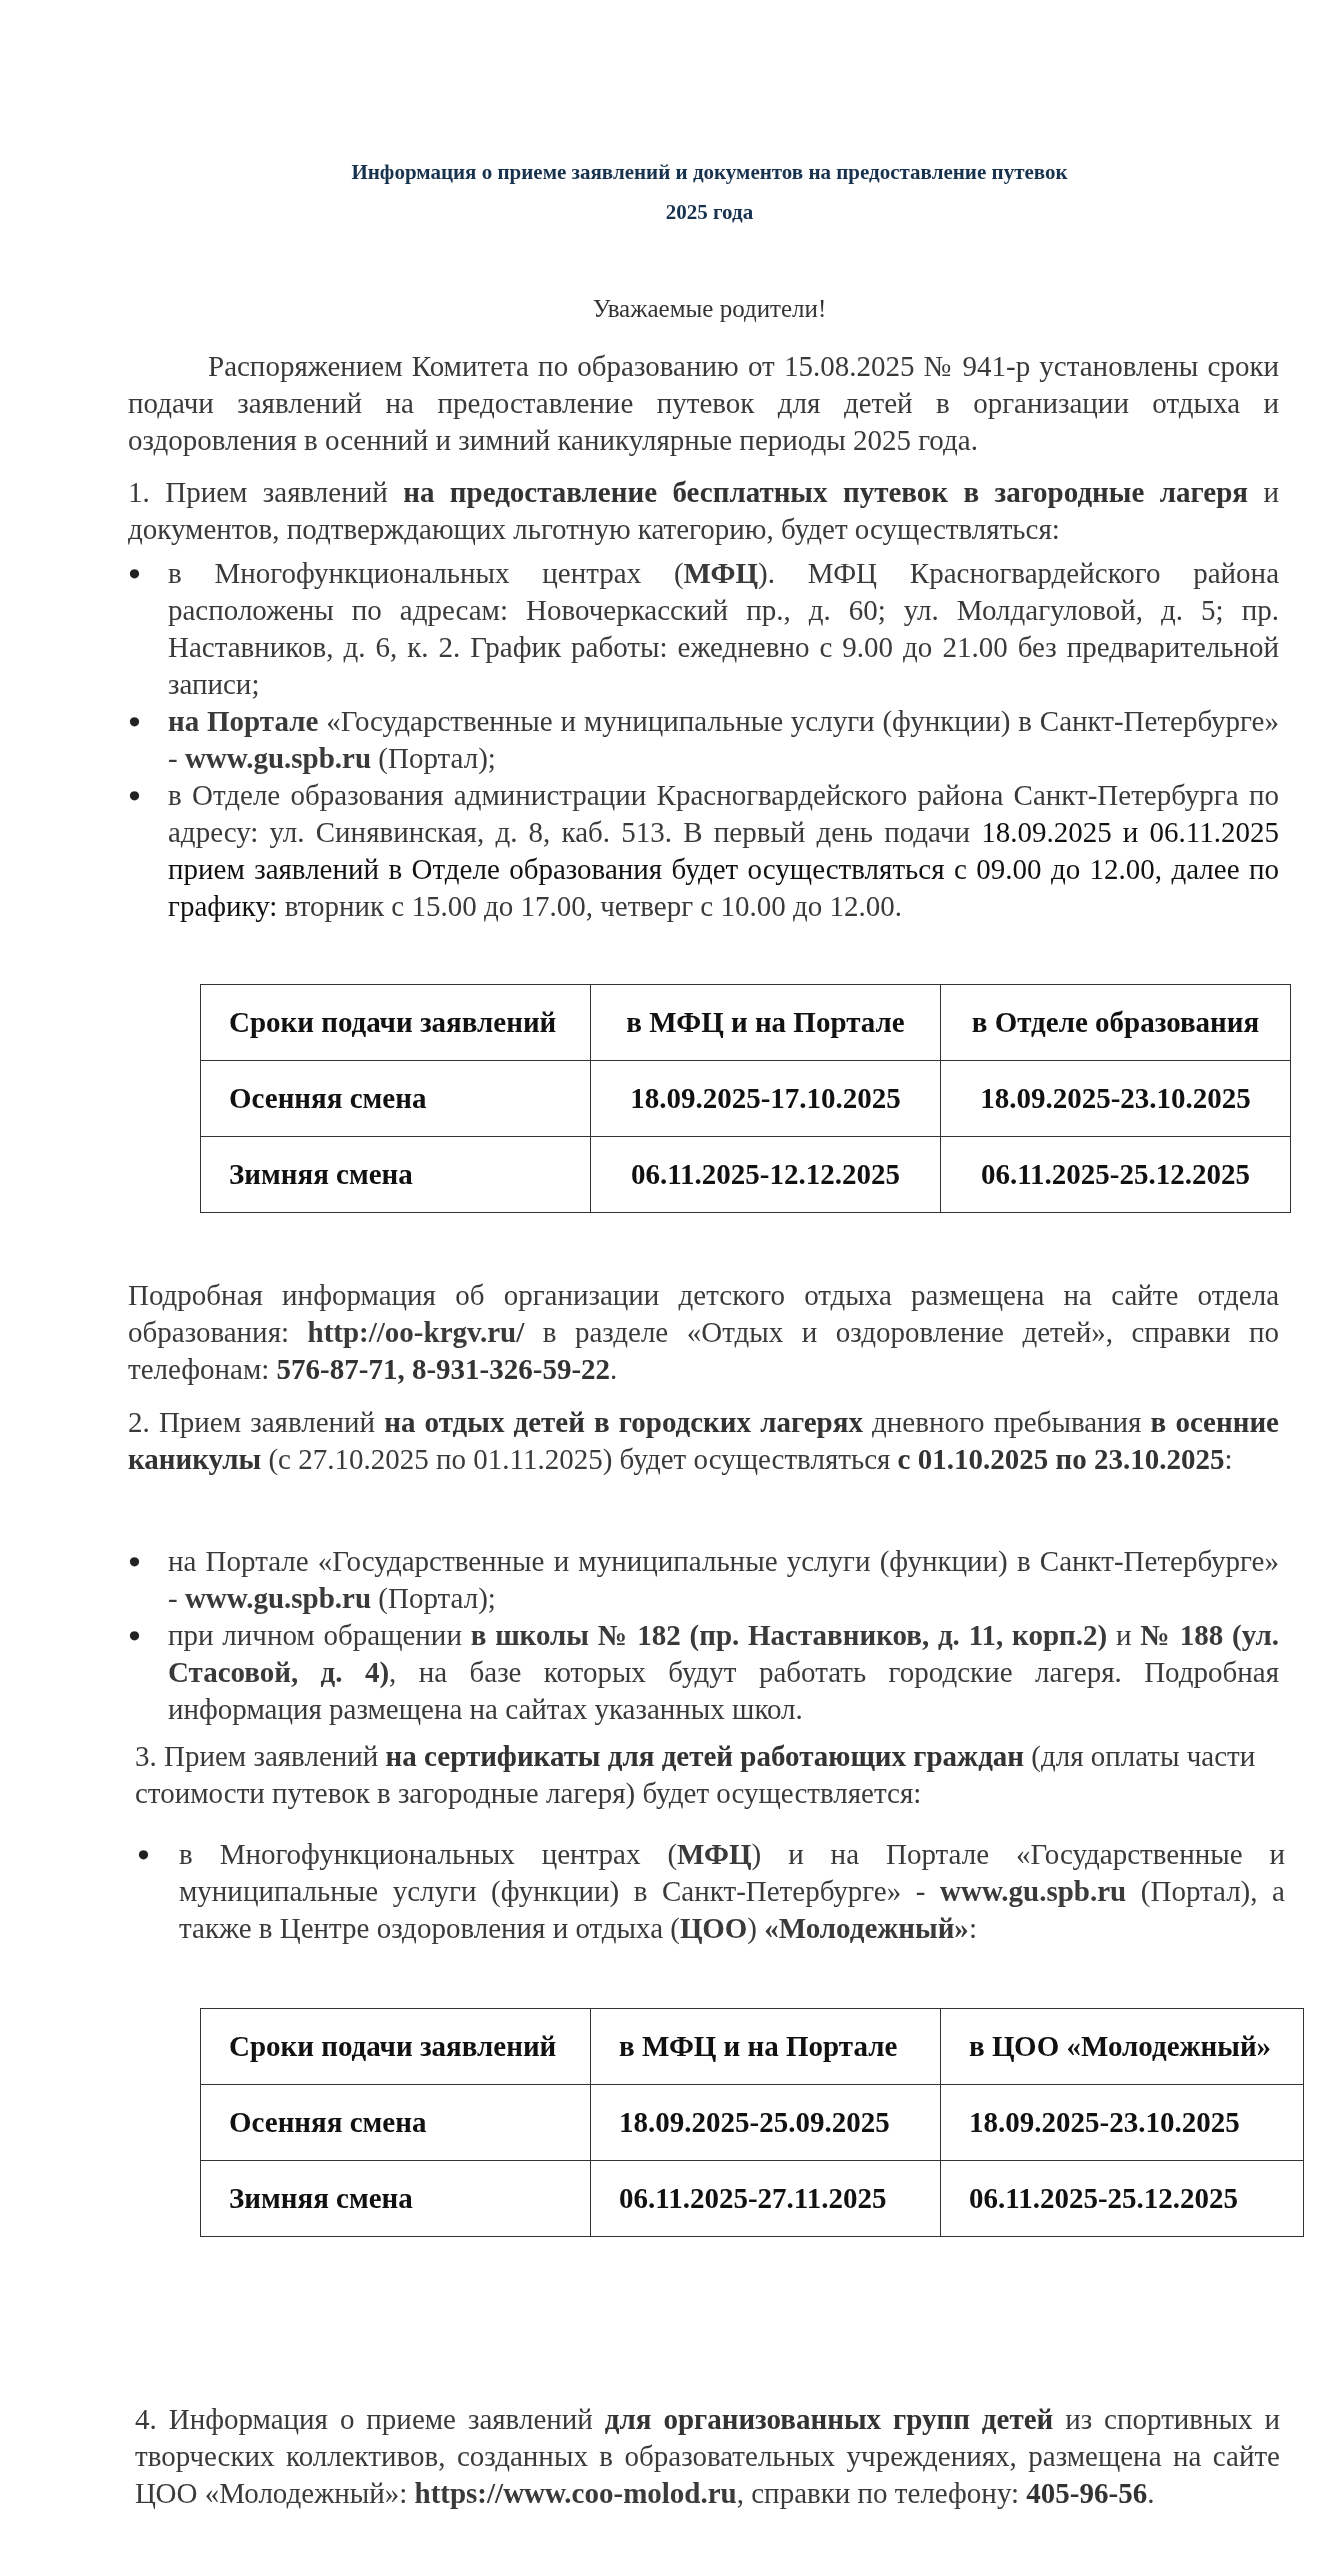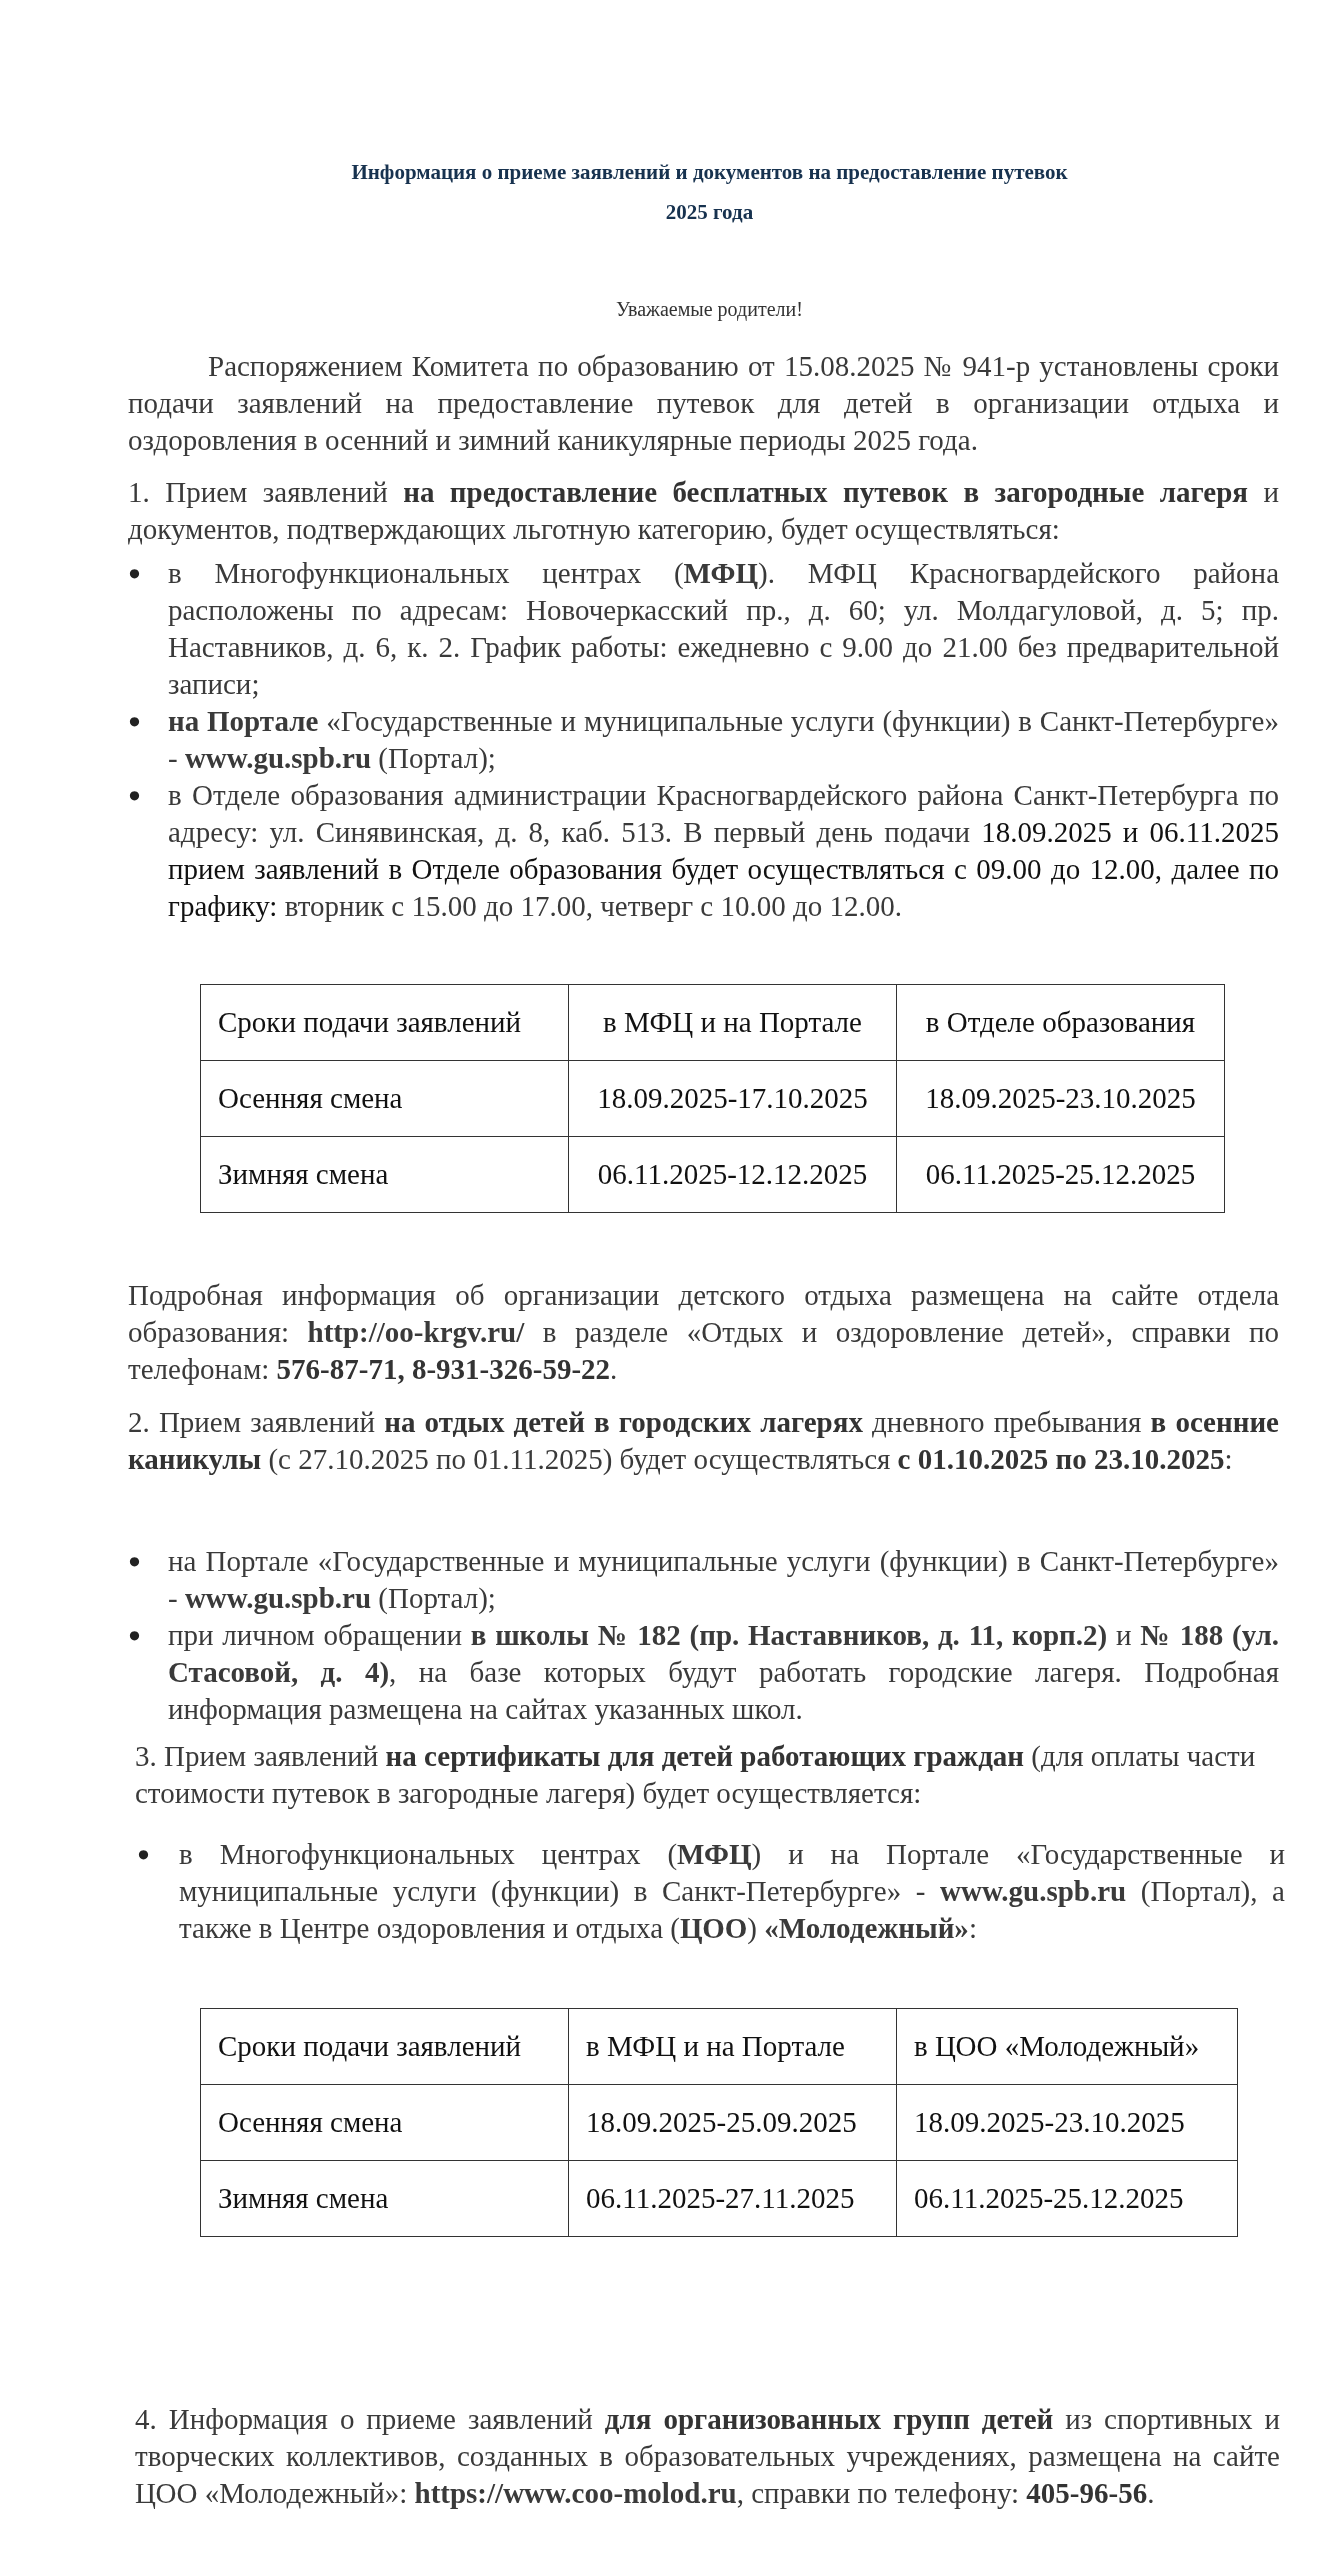--- a/index.html
+++ b/index.html
@@ -9,37 +9,37 @@
     color: #3a3a3a;
   }
   .page { position: absolute; left: 0; top: 0; width: 1333px; height: 2576px; }
   .title {
     position: absolute; left: 129px; width: 1161px; top: 152px;
     text-align: center; font-weight: bold; color: #17324f;
     font-size: 21px; line-height: 40px;
   }
   .greeting {
     position: absolute; left: 129px; width: 1161px; top: 290px;
-    text-align: center; font-size: 20px; line-height: 38px; color: #333;
+    text-align: center; font-size: 25px; line-height: 38px; color: #333;
   }
   .para {
     position: absolute; left: 128px; width: 1151px;
     font-size: 29px; line-height: 37px; text-align: justify; color: #3a3a3a;
   }
   .para b { color: #333; }
   .indent { text-indent: 80px; }
   ul.bl { position: absolute; margin: 0; padding: 0; list-style: none; font-size: 29px; line-height: 37px; text-align: justify; color: #3a3a3a; }
   ul.bl li { position: relative; padding-left: 40px; }
   ul.bl li .bullet { position: absolute; left: 0; top: 0; width: 10.8px; text-align: center; font-size: 21.5px; color: #222; }
   .black { color: #111; }
   table.grid {
     position: absolute; border-collapse: collapse; font-size: 29px; color: #111;
   }
   table.grid td {
-    border: 1.6px solid #333; height: 75px; padding: 0 17px; white-space: nowrap; vertical-align: middle;
+    border: 1.6px solid #333; height: 75px; padding: 0 28px; white-space: nowrap; vertical-align: middle; font-weight: bold;
   }
   table.grid td.c { text-align: center; }
   a.link { color: inherit; text-decoration: none; font-weight: bold; }
 </style>
 </head>
 <body>
 
 <div class="page">
 
   <div class="title">

